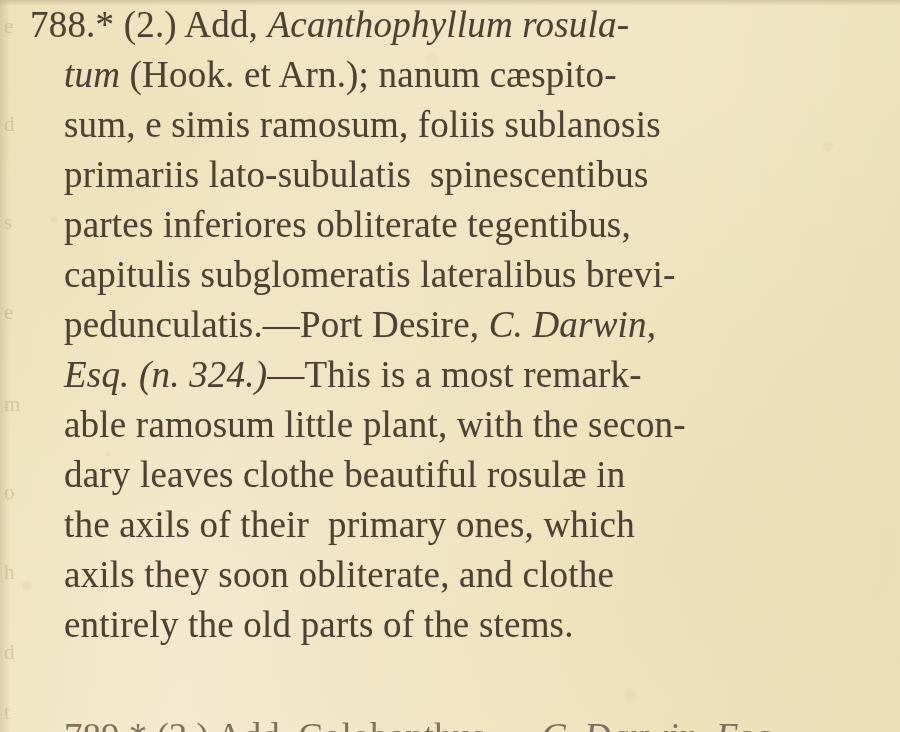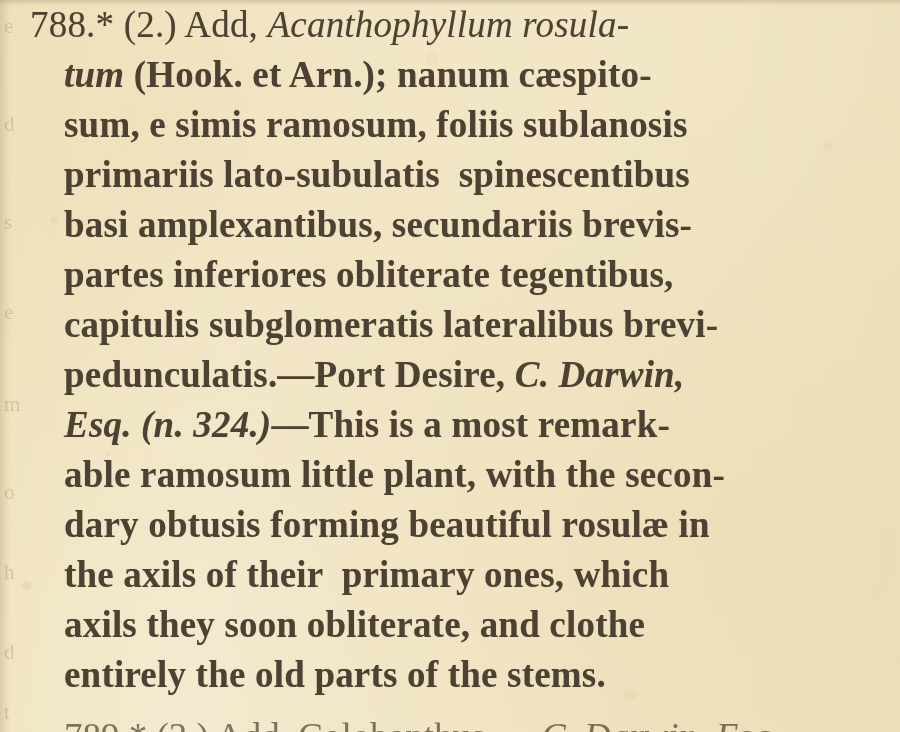--- a/index.html
+++ b/index.html
@@ -61,21 +61,20 @@
   }
   .line {
     white-space: pre;
     height: 50px;
     display: block;
     letter-spacing: 0.2px;
     text-shadow: 0 0 1px rgba(120,102,72,0.28);
   }
   .indent {
     padding-left: 34px;
-    font-weight: bold;
   }
   
   .clipped {
     position: absolute;
     left: 64px;
     top: 712px;
     width: 820px;
     height: 20px;
     overflow: hidden;
     color: rgba(80,68,50,0.72);
@@ -115,27 +114,26 @@
   <div class="bleed" style="top:480px;">o</div>
   <div class="bleed" style="top:560px;">h</div>
   <div class="bleed" style="top:640px;">d</div>
   <div class="bleed" style="top:700px;">t</div>
 
   <div id="text-column">
     <span class="line">788.* (2.) Add, <i>Acanthophyllum rosula-</i></span>
     <span class="line indent"><i>tum</i> (Hook. et Arn.); nanum cæspito-</span>
     <span class="line indent">sum, e simis ramosum, foliis sublanosis</span>
     <span class="line indent">primariis lato-subulatis  spinescentibus</span>
-    <span class="line indent">basi amplexantibus, secundariis brevis-</span>
     <span class="line indent">partes inferiores obliterate tegentibus,</span>
     <span class="line indent">capitulis subglomeratis lateralibus brevi-</span>
     <span class="line indent">pedunculatis.—Port Desire, <i>C. Darwin,</i></span>
     <span class="line indent"><i>Esq.</i> <i>(n. 324.)</i>—This is a most remark-</span>
     <span class="line indent">able ramosum little plant, with the secon-</span>
-    <span class="line indent">dary obtusis forming beautiful rosulæ in</span>
+    <span class="line indent">dary leaves clothe beautiful rosulæ in</span>
     <span class="line indent">the axils of their  primary ones, which</span>
     <span class="line indent">axils they soon obliterate, and clothe</span>
     <span class="line indent">entirely the old parts of the stems.</span>
   </div>
 
   <div class="clipped">789.* (3.) Add, Colobanthus ...  <i>C. Darwin,</i> <i>Esq.</i></div>
 
 </div>
 
 </body></html>

